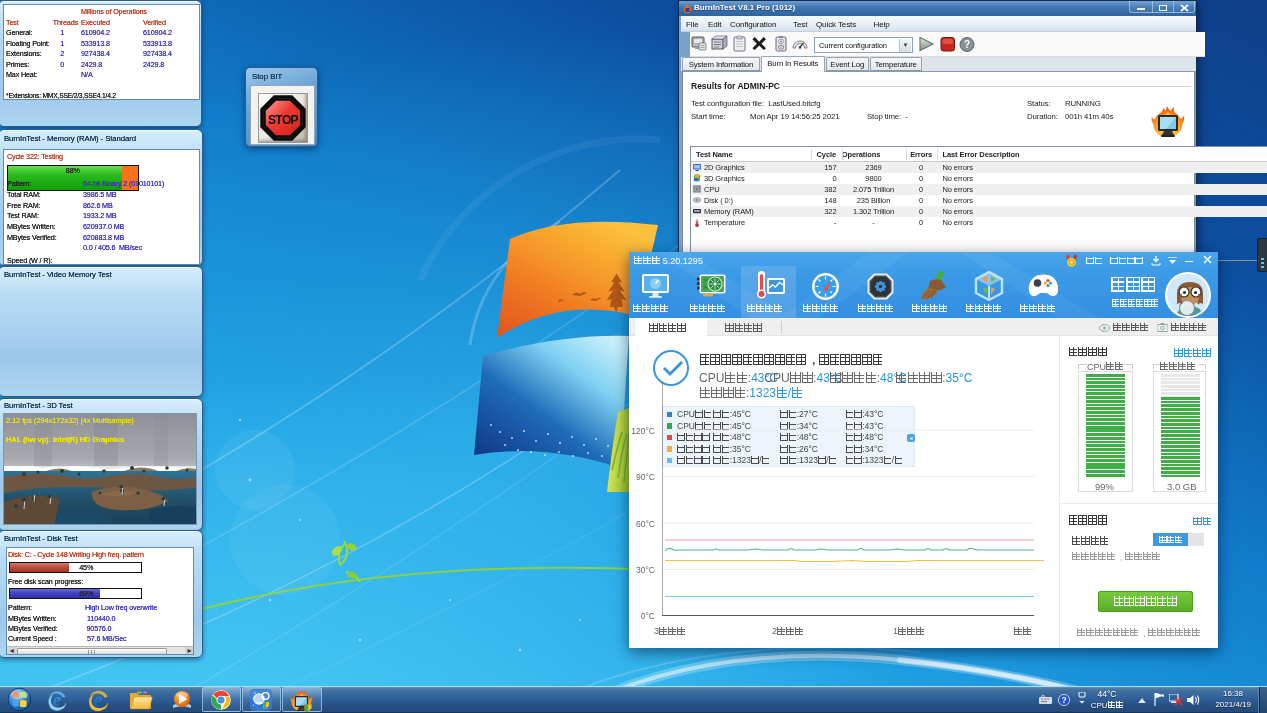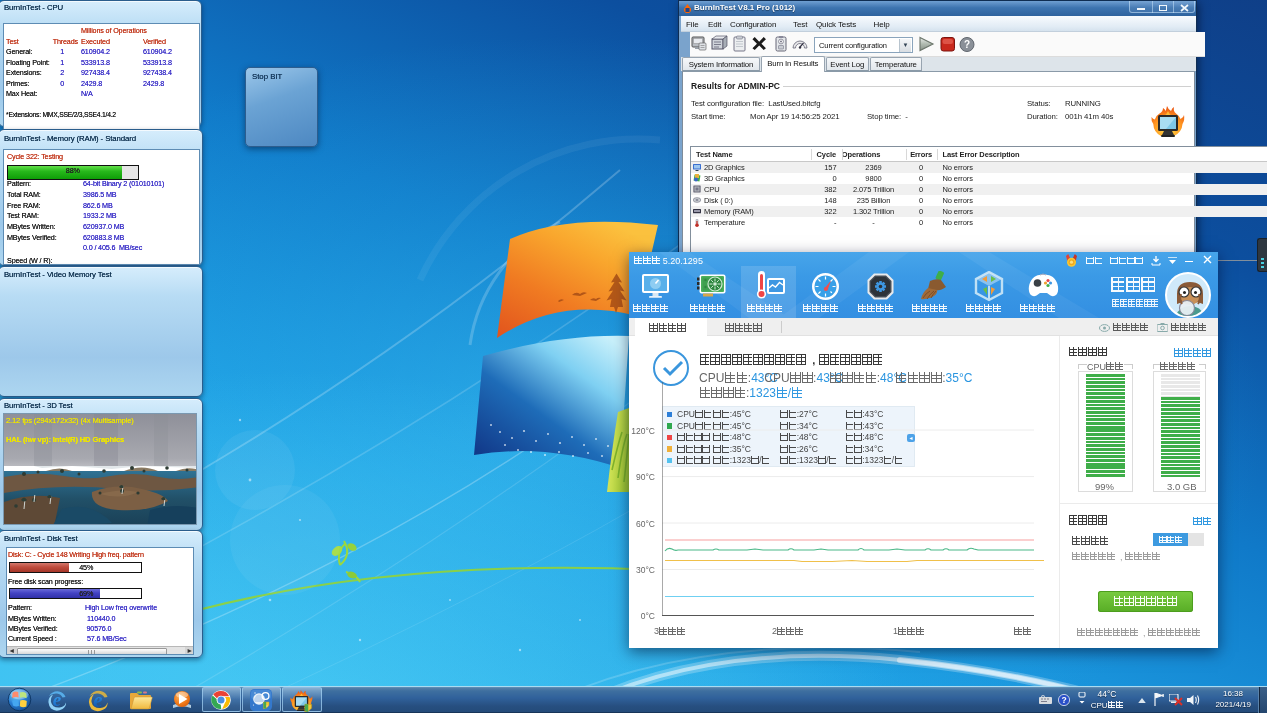--- a/index.html
+++ b/index.html
@@ -156,21 +156,21 @@
 <path d="M900,660 Q1050,676 1150,714" opacity=".5" stroke-width="6" stroke-linecap="round"></path>
 <path d="M560,716 Q700,640 900,660 Q1050,676 1160,716" opacity=".25" stroke-width="10"></path>
 <path d="M520,716 Q680,630 920,652" opacity=".18" stroke-width="2"></path>
 </g>
 <circle cx="255" cy="470" r="40" fill="#fff" opacity=".06"></circle>
 <circle cx="285" cy="540" r="55" fill="#fff" opacity=".05"></circle>
 </svg>
 
 <div class="bw" style="top:0;height:127px;width:204px">
  <div class="tt" style="top:2px">BurnInTest - CPU</div>
- <div class="cl" style="left:4px;top:22px;width:197px;height:126px">
+ <div class="cl" style="left:4px;top:3px;width:197px;height:96px">
   <div class="bl red" style="left:77px;top:1px">Millions of Operations</div>
   <div class="bl red" style="left:2px;top:12px">Test</div>
   <div class="bl red" style="left:30px;top:12px;width:44px;text-align:right">Threads</div>
   <div class="bl red" style="left:77px;top:12px">Executed</div>
   <div class="bl red" style="left:139px;top:12px">Verified</div>
   <div class="bl" style="left:2px;top:22px">General:</div>
       <div class="bl blu" style="left:42px;top:22px;width:18px;text-align:right">1</div>
       <div class="bl blu" style="left:77px;top:22px">610904.2</div>
       <div class="bl blu" style="left:139px;top:22px">610904.2</div>
   <div class="bl" style="left:2px;top:32.5px">Floating Point:</div>
@@ -188,21 +188,21 @@
   <div class="bl" style="left:2px;top:64px">Max Heat:</div>
       <div class="bl blu" style="left:77px;top:64px">N/A</div>
   <div class="bl s7" style="left:2px;top:85px">*Extensions: MMX,SSE/2/3,SSE4.1/4.2</div>
  </div>
 </div>
 
 <div class="bw" style="top:129px;height:137px;width:205px">
  <div class="tt" style="top:4px">BurnInTest - Memory (RAM) - Standard</div>
  <div class="cl" style="left:4px;top:18.5px;width:197px;height:116px">
   <div class="bl red" style="left:3px;top:1px">Cycle 322: Testing</div>
-  <div style="position:absolute;left:3px;top:15.5px;width:131.5px;height:15px;border:1px solid #111;background:#e5e5e5">
+  <div style="position:absolute;left:3px;top:15.5px;width:131.5px;height:26px;border:1px solid #111;background:#f97316">
    <div style="position:absolute;left:0;top:0;width:88%;height:100%;background:linear-gradient(180deg,#63e04a 0,#28b91c 40%,#0e9e07 100%)"></div>
    <div class="bl" style="left:0;top:-1px;width:100%;text-align:center">88%</div>
   </div>
   <div class="bl" style="left:3px;top:28.4px">Pattern:</div>
       <div class="bl blu" style="left:79px;top:28.4px">64-bit Binary 2 (01010101)</div>
   <div class="bl" style="left:3px;top:39.2px">Total RAM:</div>
       <div class="bl blu" style="left:79px;top:39.2px">3986.5 MB</div>
   <div class="bl" style="left:3px;top:50px">Free RAM:</div>
       <div class="bl blu" style="left:79px;top:50px">862.6 MB</div>
   <div class="bl" style="left:3px;top:60.6px">Test RAM:</div>
@@ -300,20 +300,36 @@
    <div style="position:absolute;right:0;top:0;width:10px;height:8.7px;background:#d4d4d4;color:#333;font-size:7px;line-height:8px;text-align:center">►</div>
    <div style="position:absolute;left:10.5px;top:.5px;width:150px;height:7.5px;background:linear-gradient(180deg,#fdfdfd,#d8d8d8);border:1px solid #9a9a9a;border-radius:1px">
     <div style="position:absolute;left:70px;top:1.5px;width:8px;height:4px;background:repeating-linear-gradient(90deg,#999 0 1px,transparent 1px 3px)"></div>
    </div>
   </div>
  </div>
 </div>
 
 <div class="a" style="left:245px;top:66.5px;width:73px;height:80.5px;border-radius:5px;border:1px solid #2d5d8e;background:linear-gradient(160deg,#9cc7ea 0,#6ba3d4 40%,#4d88c2 100%);box-shadow:0 2px 6px rgba(0,20,50,.5)">
  <div class="a" style="left:6px;top:4px;color:#16395c;font-size:7.8px;text-shadow:0 0 .6px #16395c;">Stop BIT</div>
+ <div class="a" style="left:4px;top:17.5px;width:64.5px;height:59.5px;background:#f3f2ef;border:1px solid #8aa8c2">
+  <div class="a" style="left:7px;top:7px;width:49.5px;height:49.5px;background:linear-gradient(135deg,#fdfdfc 0,#e8e6e0 55%,#b8b4aa 100%);border:1px solid #999;box-shadow:inset -2px -2px 3px rgba(0,0,0,.25)">
+   <svg width="48" height="48" viewBox="0 0 48 48" style="position:absolute;left:0;top:0">
+    <defs>
+            <linearGradient id="stg" x1="0" y1="0" x2="1" y2="1">
+     <stop offset="0" stop-color="#fca5a0"></stop>
+              <stop offset=".45" stop-color="#ee3a32"></stop>
+              <stop offset="1" stop-color="#d02018"></stop>
+            </linearGradient>
+          </defs>
+    <polygon points="15.5,3 32.5,3 45,15.5 45,32.5 32.5,45 15.5,45 3,32.5 3,15.5" fill="#fff" stroke="#0a0a0a" stroke-width="3.4"></polygon>
+    <polygon points="16.4,5.5 31.6,5.5 42.5,16.4 42.5,31.6 31.6,42.5 16.4,42.5 5.5,31.6 5.5,16.4" fill="url(#stg)" stroke="#0a0a0a" stroke-width="2.6"></polygon>
+    <text x="24" y="29.5" text-anchor="middle" font-family="Liberation Sans" font-size="12" font-weight="bold" fill="#111" style="letter-spacing:-.6px">STOP</text>
+   </svg>
+  </div>
+ </div>
 </div>
 
 <div class="a" id="mw" style="left:678px;top:0;width:518.5px;height:268px;border:1px solid #0f2d52;background:#7aa3cc;box-shadow:2px 3px 8px rgba(0,10,30,.5)">
  <div class="a" style="left:0;top:0;width:516.5px;height:14.5px;background:linear-gradient(180deg,#6f9fd2 0,#3d74b0 45%,#2e639e 100%)">
   <svg width="9" height="9" viewBox="0 0 9 9" style="position:absolute;left:4px;top:3px">
         <path d="M4.5,0 Q6,2.5 7.5,4 A3.5,3.5 0 1 1 1.5,4 Q3,2.5 4.5,0" fill="#f60"></path>
         <rect x="2.5" y="4" width="4" height="4" fill="#248"></rect>
       </svg>
   <div class="a" style="left:15px;top:2px;color:#fff;font-size:8px;font-weight:bold;text-shadow:0 1px 1px rgba(0,0,0,.4)">BurnInTest V8.1 Pro (1012)</div>
   <div class="a" style="left:450px;top:0;width:66px;height:12px;border:1px solid rgba(210,235,255,.55);border-top:none;border-radius:0 0 3px 3px;background:rgba(255,255,255,.06)">

